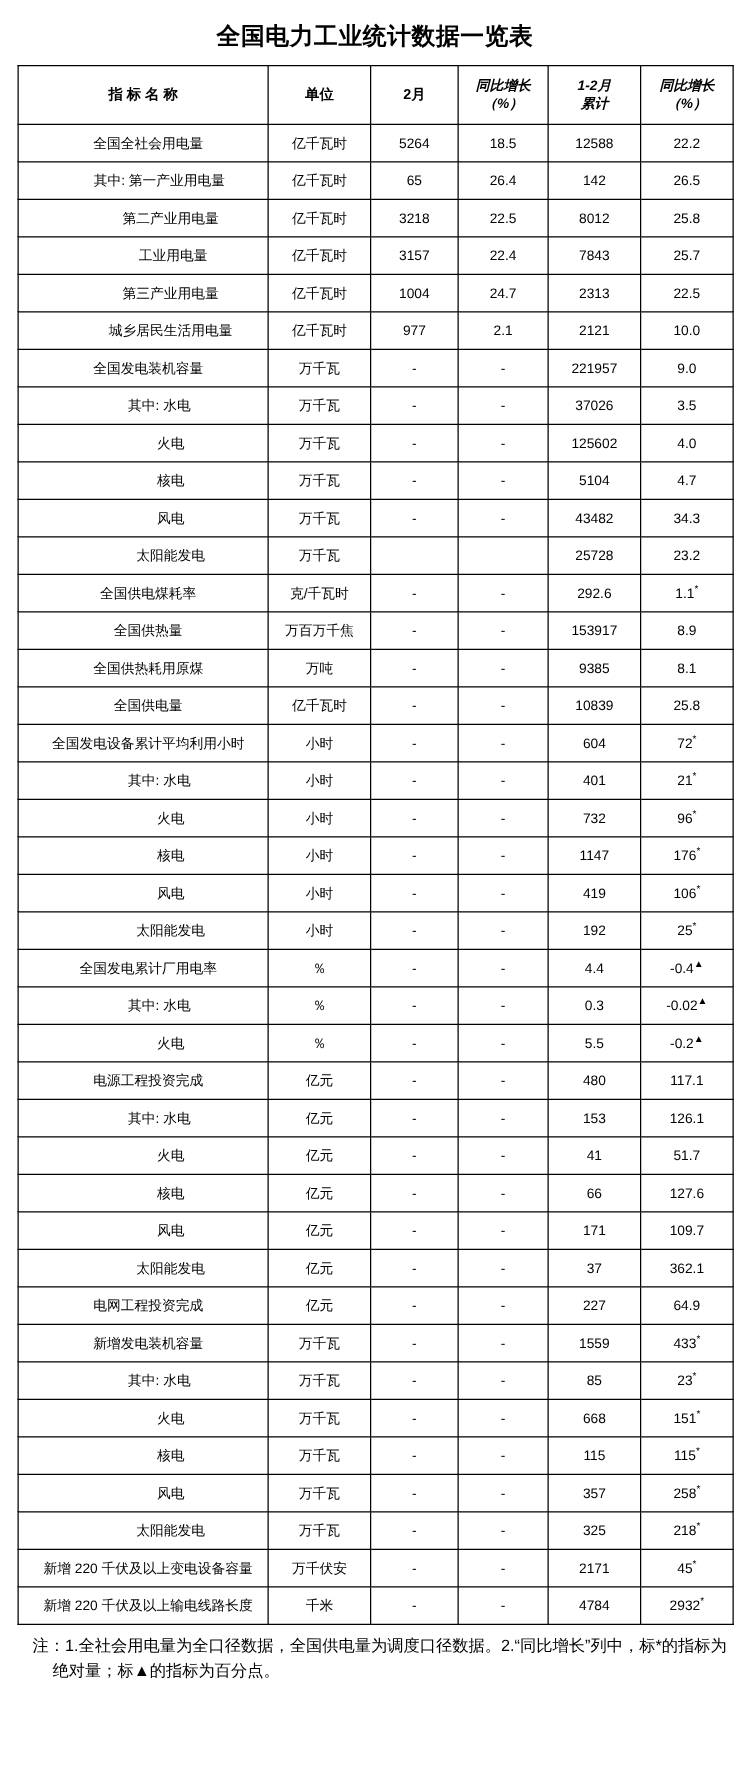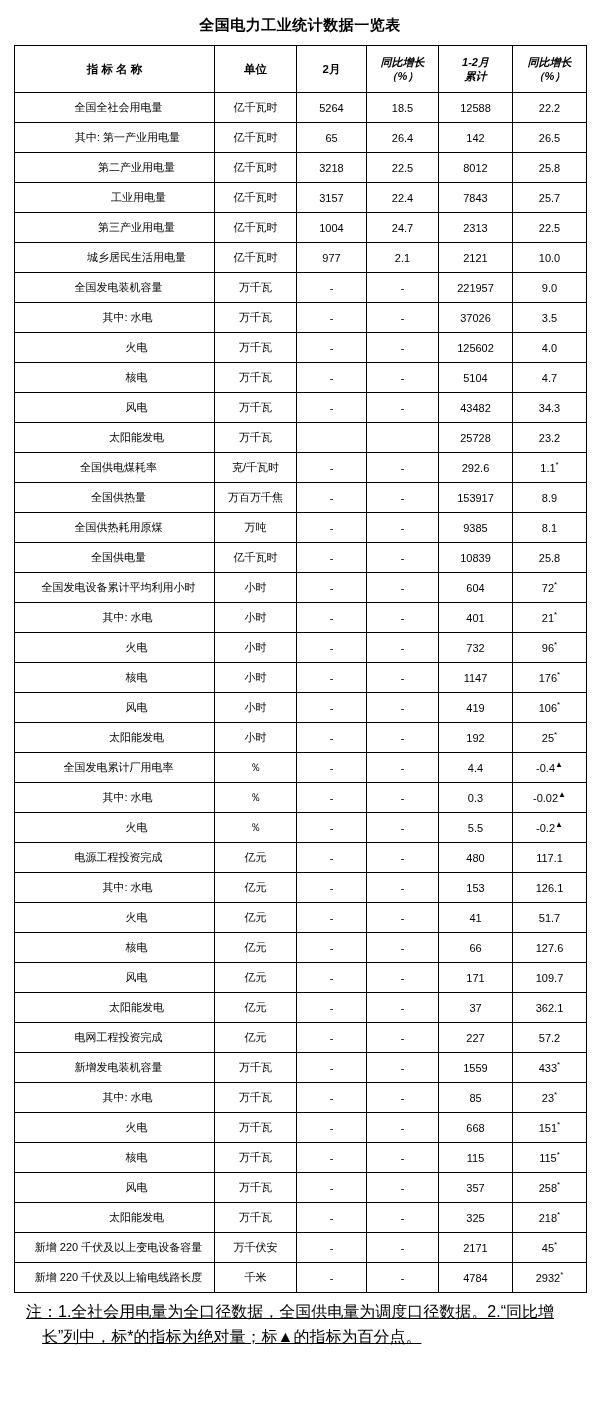--- a/index.html
+++ b/index.html
@@ -12,21 +12,21 @@
     font-family: "Liberation Sans", "DejaVu Sans", sans-serif;
     color: #000000;
   }
   .page {
     width: 600px;
     box-sizing: border-box;
     padding: 10px 14px 6px 14px;
   }
   .doc-title {
     text-align: center;
-    font-size: 15px;
+    font-size: 19px;
     font-weight: bold;
     letter-spacing: 0.5px;
     margin: 6px 0 10px 0;
     color: #000;
   }
   table.stats {
     border-collapse: collapse;
     width: 572px;
     table-layout: fixed;
   }
@@ -69,27 +69,26 @@
     font-size: 8px;
     vertical-align: super;
     line-height: 0;
   }
   .tri {
     font-size: 8px;
     vertical-align: super;
     line-height: 0;
   }
   .note {
-    font-size: 16px;
+    font-size: 13px;
     line-height: 1.55;
     margin-top: 7px;
     padding: 0 2px 0 28px;
     text-indent: -16px;
     color: #000;
-    text-decoration: underline;
   }
   .head-sub {
     display: block;
     font-size: 11px;
     font-weight: bold;
     font-style: italic;
   }
 </style>
 </head>
 <body>
@@ -374,21 +373,21 @@
           <td class="num">-</td>
           <td class="num">37</td>
           <td class="num"><span>362.1</span></td>
         </tr>
         <tr>
           <td class="name lvl0">电网工程投资完成</td>
           <td class="num">亿元</td>
           <td class="num">-</td>
           <td class="num">-</td>
           <td class="num">227</td>
-          <td class="num"><span>57.2</span></td>
+          <td class="num"><span>64.9</span></td>
         </tr>
         <tr>
           <td class="name lvl0">新增发电装机容量</td>
           <td class="num">万千瓦</td>
           <td class="num">-</td>
           <td class="num">-</td>
           <td class="num">1559</td>
           <td class="num"><span>433</span><span class="sup">*</span></td>
         </tr>
         <tr>

